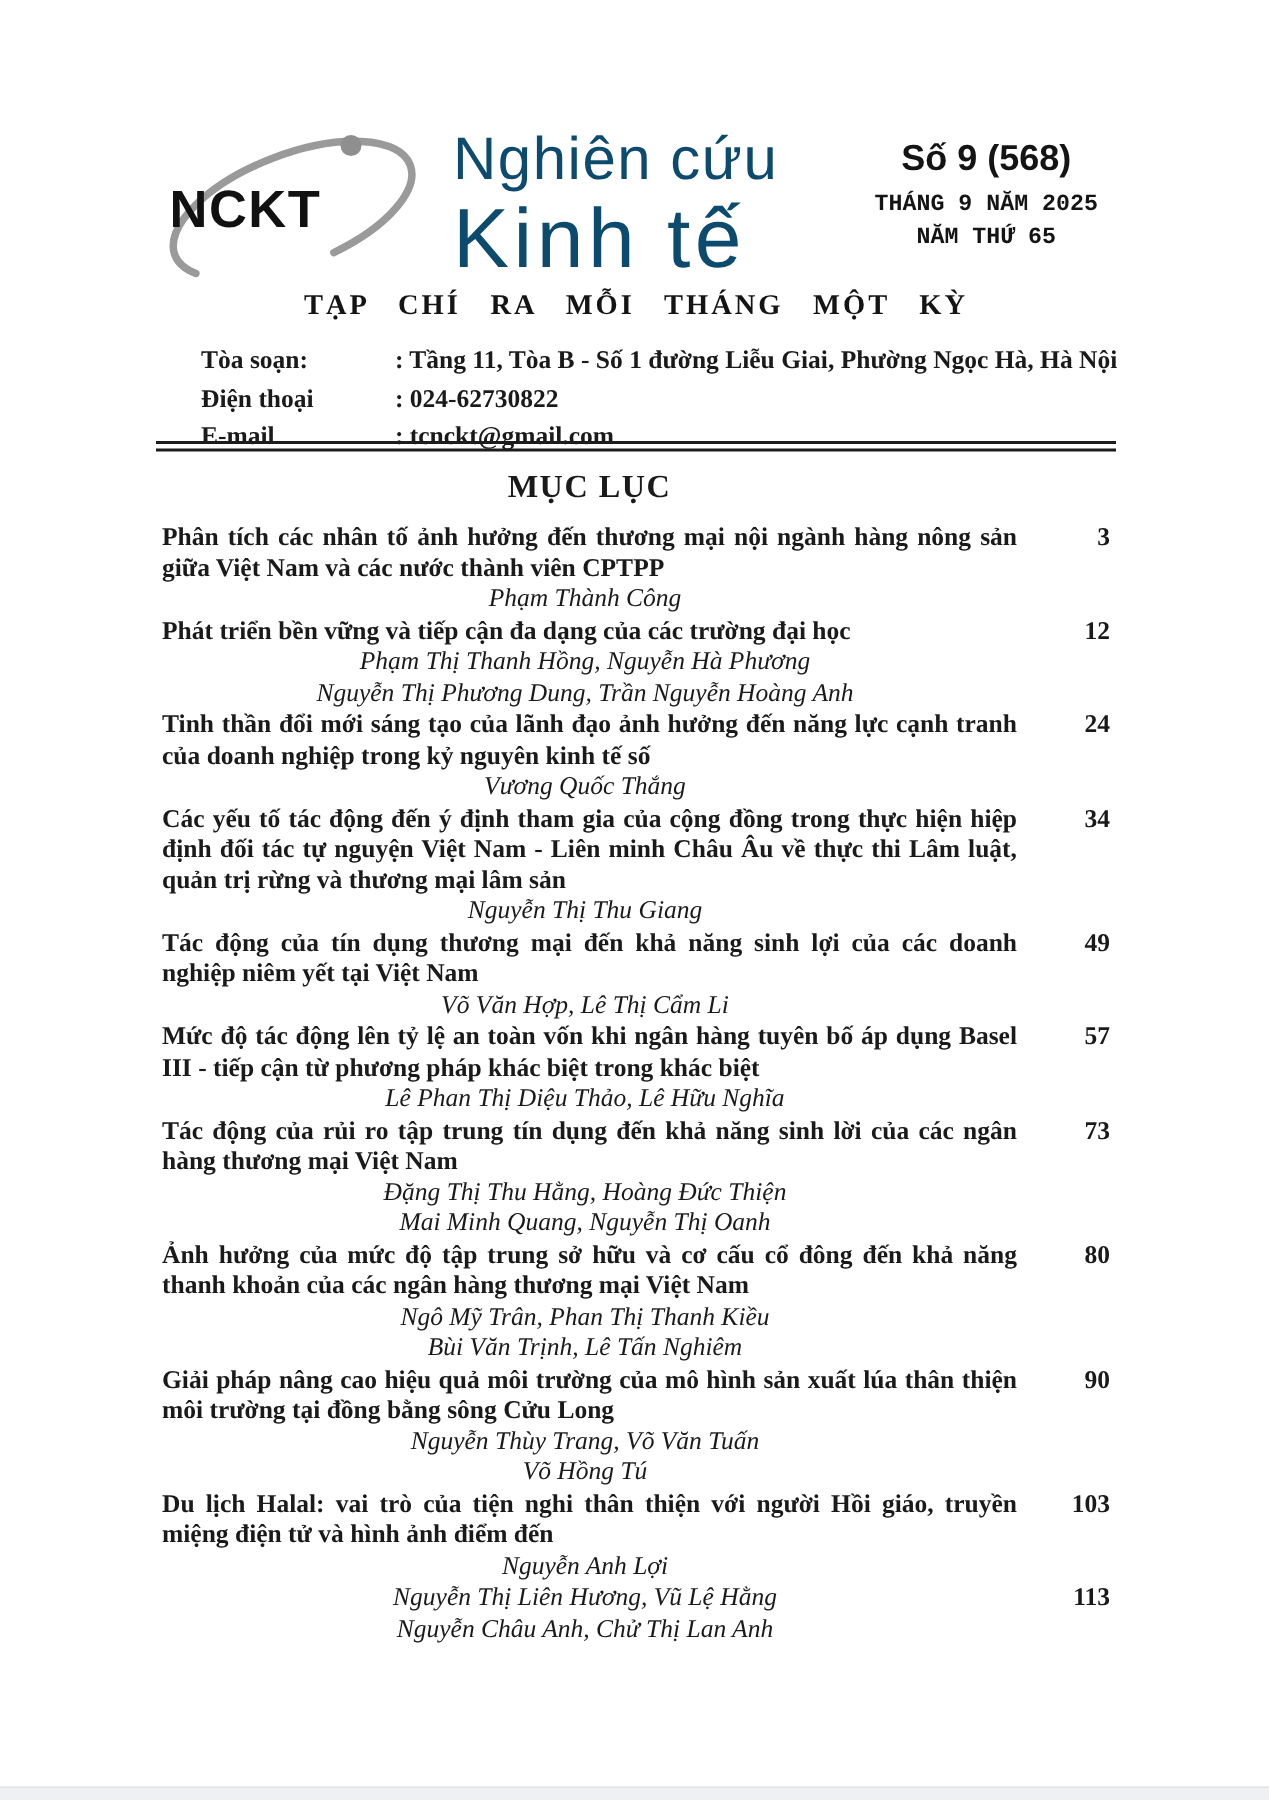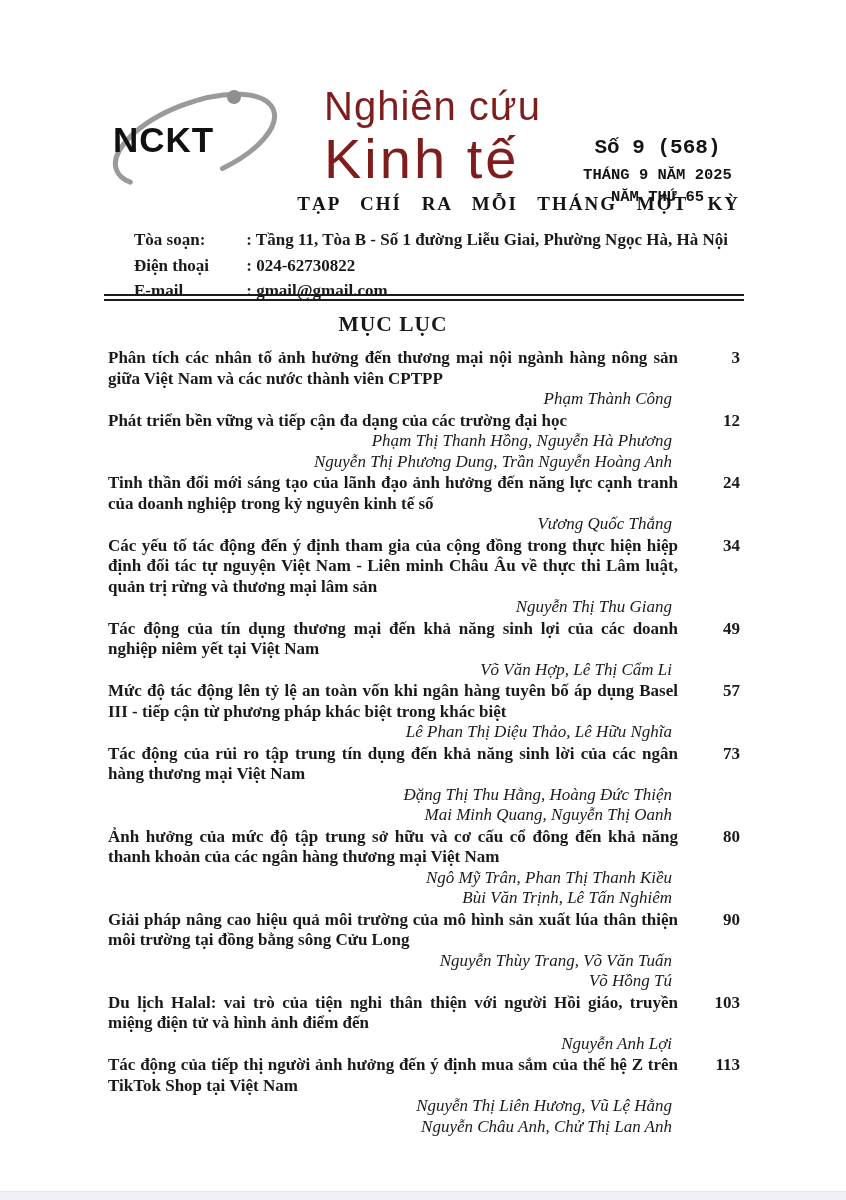--- a/index.html
+++ b/index.html
@@ -27,70 +27,68 @@
     font-family: "Liberation Sans", sans-serif;
     font-weight: 700;
     font-size: 35px;
     letter-spacing: 1px;
     color: #111111;
   }
   .journal-title {
     position: absolute;
     left: 302px; top: 82px;
     font-family: "Liberation Sans", sans-serif;
-    color: #7f1d1d;
-    margin-left: 22px;
+    color: #0c4a6e;
   }
   .jt1 { font-size: 40px; line-height: 48px; letter-spacing: 1px; }
   .jt2 { font-size: 56px; line-height: 58px; letter-spacing: 3px; margin-top: 0px; }
 
   .issue-block {
     position: absolute;
     left: 560px; top: 92px;
     width: 195px;
     text-align: center;
     color: #141414;
   }
   .issue-no {
-    font-family: Liberation Mono, monospace;
-    font-weight: 700;
-    font-size: 21px;
+    font-family: Liberation Sans, sans-serif;
+    font-weight: 700;
+    font-size: 24px;
     margin-bottom: 5px;
-    margin-top: 44px;
   }
   .issue-line {
     font-family: Liberation Mono, monospace;
     font-weight: 700;
     font-size: 15.5px;
     line-height: 22px;
   }
 
   .tagline {
     position: absolute;
     left: 108px; top: 193px;
     width: 632px;
-    text-align: right;
+    text-align: center;
     font-weight: 700;
     font-size: 19px;
     letter-spacing: 2px;
     word-spacing: 13px;
     color: #141414;
   }
 
   
   .contact {
     position: absolute;
     left: 134px; top: 227px;
     width: 610px;
     font-weight: 700;
     font-size: 17px;
   }
   .contact-row { line-height: 25.5px; white-space: nowrap; }
   .c-label { display: inline-block; width: 108px; }
-  .c-value { display: inline-block; }
+  .c-value { display: inline-block; margin-left: 17px; }
 
   .double-rule {
     position: absolute;
     left: 104px; top: 294px;
     width: 640px;
     height: 3px;
     border-top: 2.5px solid #1c1c1c;
     border-bottom: 2.5px solid #1c1c1c;
   }
 
@@ -122,21 +120,21 @@
     right: 0; top: 0;
     width: 46px;
     text-align: right;
     font-weight: 700;
     font-size: 17px;
   }
   .entry-authors {
     font-style: italic;
     font-size: 17px;
     line-height: 20.5px;
-    text-align: right;
+    text-align: center;
     padding-right: 68px;
   }
 
   .bottom-edge {
     position: absolute;
     left: 0; bottom: 0;
     width: 846px; height: 8px;
     background: #eef0f4;
     border-top: 1px solid #e2e4ea;
   }
@@ -173,21 +171,21 @@
     <div class="contact-row">
       <span class="c-label">Tòa soạn:</span>
       <span class="c-value">: Tầng 11, Tòa B - Số 1 đường Liễu Giai, Phường Ngọc Hà, Hà Nội</span>
     </div>
     <div class="contact-row">
       <span class="c-label">Điện thoại</span>
       <span class="c-value">: 024-62730822</span>
     </div>
     <div class="contact-row">
       <span class="c-label">E-mail</span>
-      <span class="c-value">: gmail@gmail.com</span>
+      <span class="c-value">: tcnckt@gmail.com</span>
     </div>
   </div>
 
   <div class="double-rule"></div>
 
   <div class="toc-heading">MỤC LỤC</div>
 
   <div class="toc">
 
     <div class="entry">
@@ -268,21 +266,20 @@
 
     <div class="entry">
       <div class="entry-title">Du lịch Halal: vai trò của tiện nghi thân thiện với người Hồi giáo, truyền miệng điện tử và hình ảnh điểm đến</div>
       <div class="entry-page">103</div>
       <div class="entry-authors">
         <div>Nguyễn Anh Lợi</div>
       </div>
     </div>
 
     <div class="entry">
-      <div class="entry-title">Tác động của tiếp thị người ảnh hưởng đến ý định mua sắm của thế hệ Z trên TikTok Shop tại Việt Nam</div>
       <div class="entry-page">113</div>
       <div class="entry-authors">
         <div>Nguyễn Thị Liên Hương, Vũ Lệ Hằng</div>
         <div>Nguyễn Châu Anh, Chử Thị Lan Anh</div>
       </div>
     </div>
 
   </div>
 
   <div class="bottom-edge"></div>

